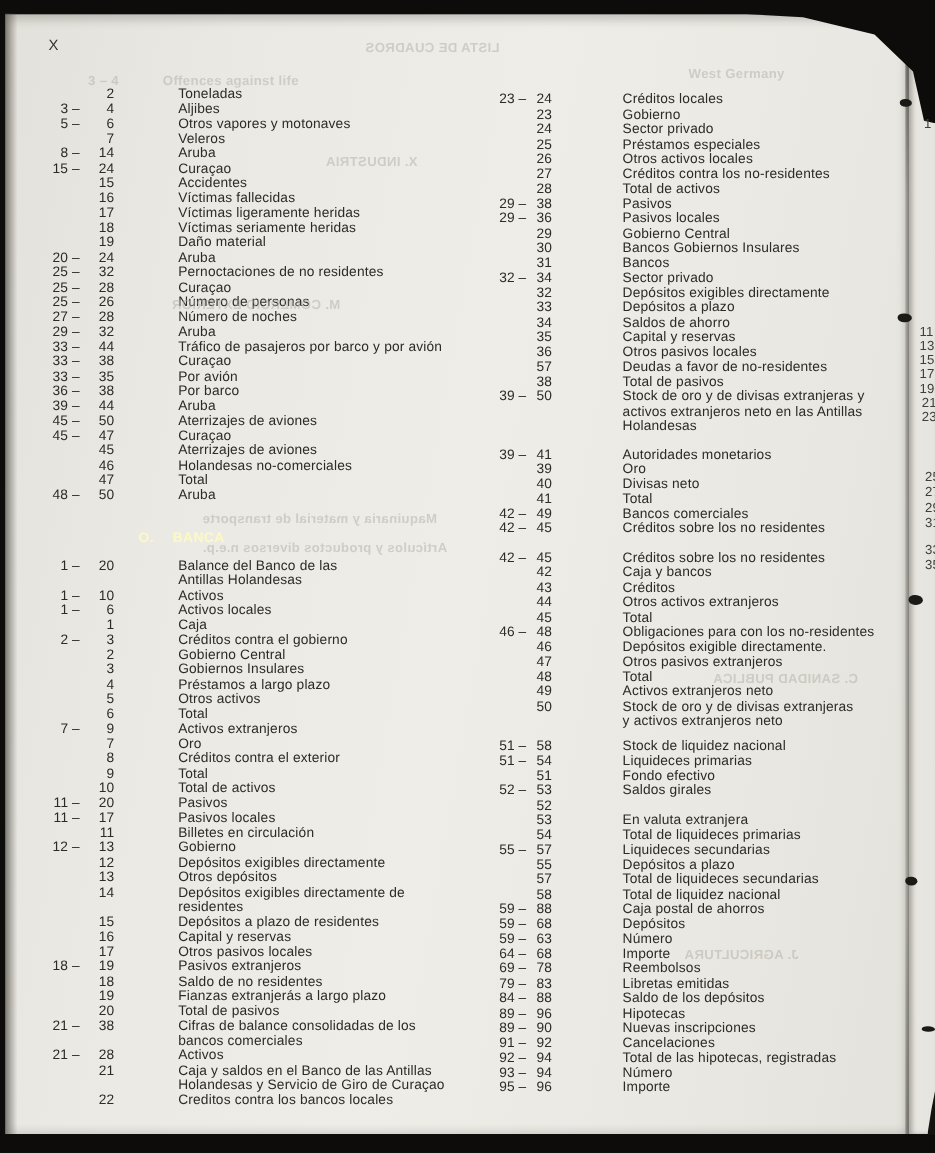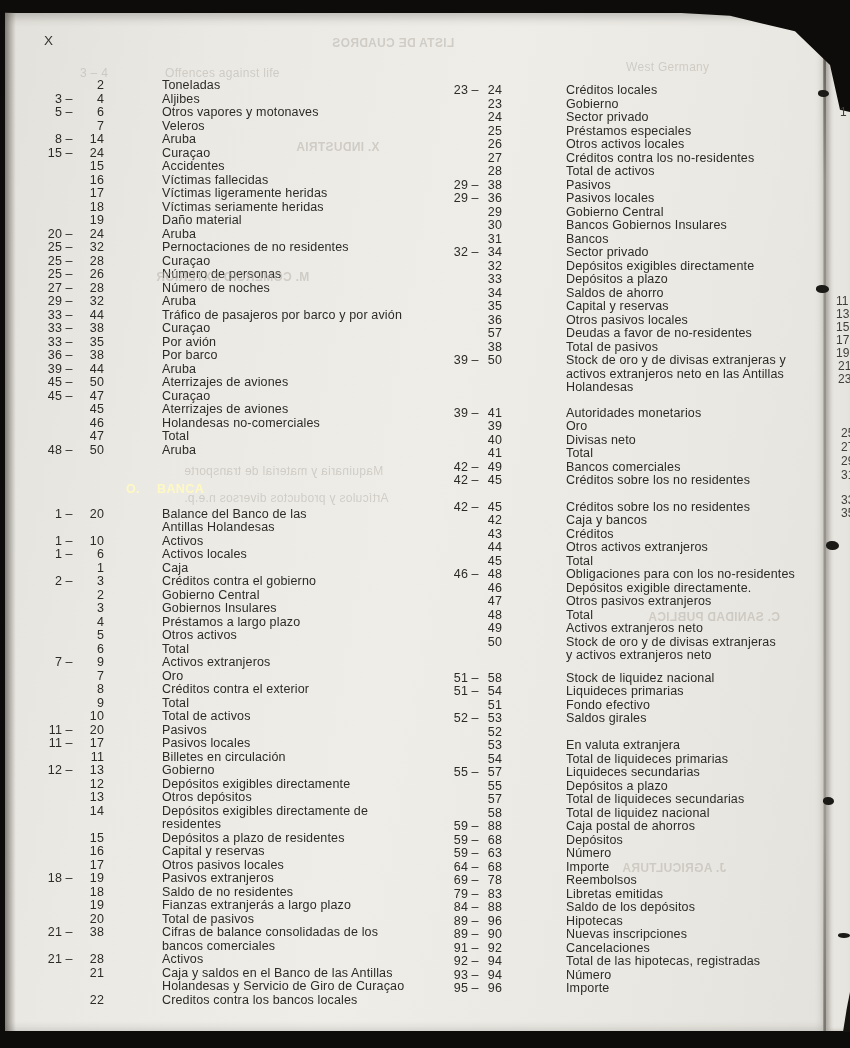--- a/index.html
+++ b/index.html
@@ -50,21 +50,21 @@
   .col-left .row .n2{width:28px;}
   .col-right .row .n2{width:20px;}
   .row .txt{white-space:pre-line;}
   .col-left .row .txt{margin-left:58px;width:278px;}
   .col-right .row .txt{margin-left:64px;width:276px;}
   .row-header{line-height:13.5px;font-weight:bold;letter-spacing:.4px;color:#fef9c3;}
   .col-left .row-header{margin-left:102px;}
   .row-header .sec-title{margin-left:17px;}
   .ghost{
     position:absolute;color:#b2afa6;opacity:.5;font-size:12px;letter-spacing:.3px;
-    white-space:nowrap;pointer-events:none;
+    white-space:nowrap;pointer-events:none;font-weight:bold;
   }
   .ghost.mir{transform:scaleX(-1);}
   .ghost.b{font-weight:bold;}
   .edge-num{
     position:absolute;font-size:12px;color:#3f3e39;line-height:13px;white-space:nowrap;
   }
   .mark{position:absolute;background:#1b1a16;border-radius:45% 55% 50% 50%;}
 </style>
 </head>
 <body>
@@ -832,21 +832,21 @@
         <span class="n1">95</span>
         <span class="dash">–</span>
         <span class="n2">96</span>
         <span class="txt">Importe</span>
       </div>
     </div>
 
   <div id="ghost-layer">
       <div class="ghost mir b" style="left: 332px; top: 36px;">LISTA DE CUADROS</div>
       <div class="ghost" style="left: 80px; top: 66px;">3 –   4</div>
-      <div class="ghost" style="left: 165px; top: 66px;">Offences against life</div>
+      <div class="ghost" style="left: 148px; top: 66px;">Offences against life</div>
       <div class="ghost" style="left: 626px; top: 60px;">West Germany</div>
       <div class="ghost mir b" style="left: 296px; top: 140px;">X.   INDUSTRIA</div>
       <div class="ghost mir b" style="left: 156px; top: 270px;">M.   COMERCIO EXTERIOR</div>
       <div class="ghost mir" style="left: 184px; top: 464px;">Maquinaria y material de transporte</div>
       <div class="ghost mir" style="left: 184px; top: 491px;">Artículos y productos diversos n.e.p.</div>
       <div class="ghost mir b" style="left: 648px; top: 610px;">C.   SANIDAD PUBLICA</div>
       <div class="ghost mir b" style="left: 622px; top: 861px;">J.   AGRICULTURA</div>
     </div>
   <div id="edge-layer">
       <div class="edge-num" style="left: 840px; top: 106px;">1</div>

